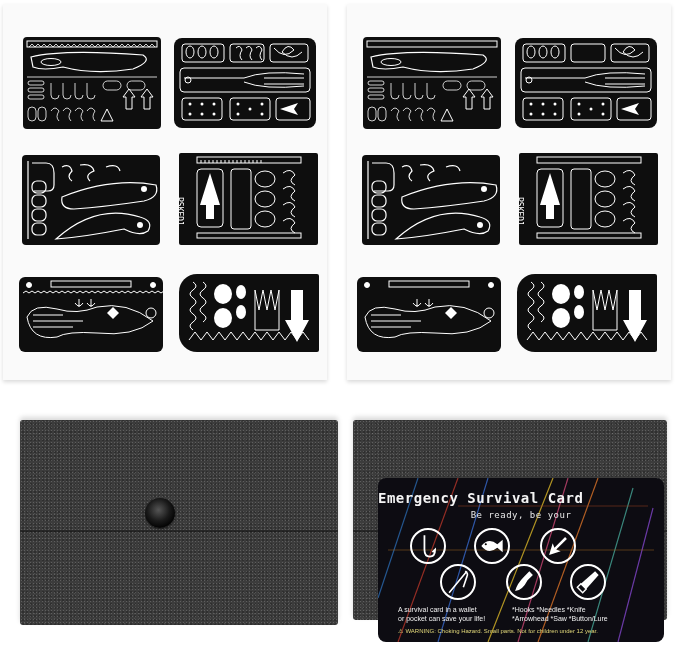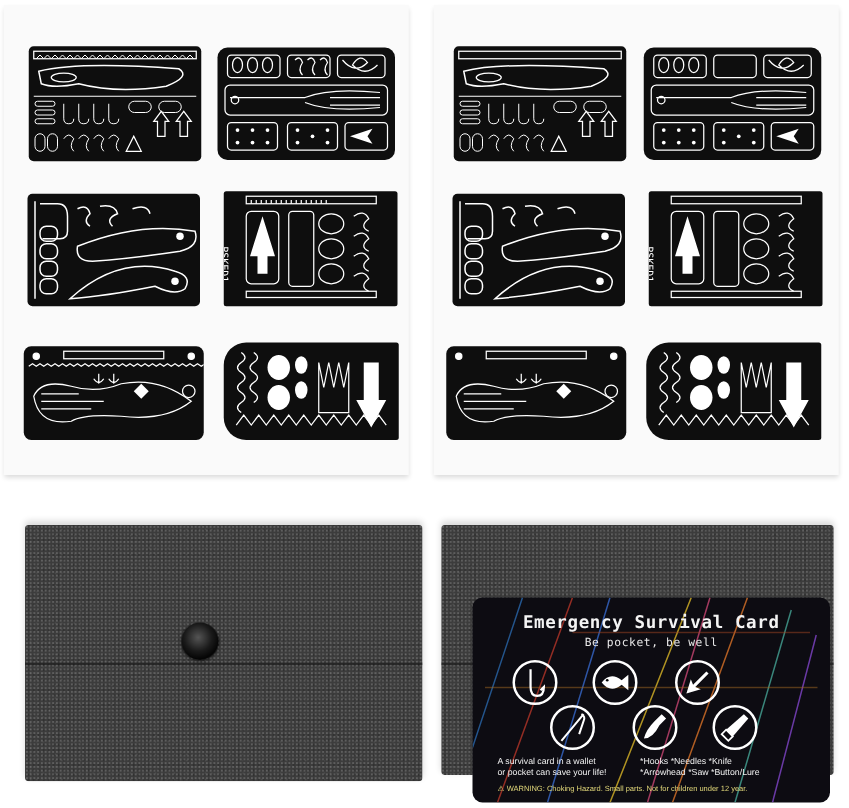--- a/index.html
+++ b/index.html
@@ -17,21 +17,21 @@
     background-position: 0 0, 1px 2px, 2px 1px;
     box-shadow: 0 -3px 5px rgba(0,0,0,0.15);
   }
   .flap-line { position: absolute; left: 0; right: 0; height: 2px; background: rgba(0,0,0,0.35); }
   .snap { position: absolute; width: 30px; height: 30px; border-radius: 50%;
     background: radial-gradient(circle at 45% 40%, #555 0%, #1a1a1a 45%, #050505 70%, #2a2a2a 100%);
     box-shadow: 0 1px 2px rgba(0,0,0,0.6); }
   .survival-card { position: absolute; left: 378px; top: 478px; width: 286px; height: 164px; border-radius: 8px;
     background: #0d0c12; overflow: hidden; color: #fff; }
   .streaks { position: absolute; inset: 0; }
-  .sc-title { position: absolute; top: 12px; left: 0; right: 0; text-align: center; font-family: "DejaVu Sans Mono", monospace;
+  .sc-title { position: absolute; top: 12px; left: 0; right: 0; text-align: left; font-family: "DejaVu Sans Mono", monospace;
     font-weight: bold; font-size: 14px; letter-spacing: 0.5px; color: #f4f4f4; }
   .sc-sub { position: absolute; top: 32px; left: 0; right: 0; text-align: center; font-family: "DejaVu Sans Mono", monospace;
     font-size: 9px; color: #e8e8e8; letter-spacing: 0.5px; }
   .sc-icon { position: absolute; width: 36px; height: 36px; border: 2px solid #fff; border-radius: 50%; }
   .sc-icon svg { width: 100%; height: 100%; }
   .sc-left { position: absolute; left: 20px; top: 127px; font-family: "Liberation Sans", sans-serif; font-size: 7px; line-height: 9px; color: #f0f0f0; }
   .sc-right { position: absolute; left: 134px; top: 127px; font-family: "Liberation Sans", sans-serif; font-size: 7px; line-height: 9px; color: #f0f0f0; }
   .sc-warn { position: absolute; left: 20px; top: 149px; font-family: "Liberation Sans", sans-serif; font-size: 6px; color: #e2d87a; white-space: nowrap; }
   .sc-warn .tri { display: inline-block; margin-right: 2px; }
 </style>
@@ -328,21 +328,21 @@
       <line x1="190" y1="0" x2="140" y2="164" stroke="#d64a7a"></line>
       <line x1="220" y1="0" x2="160" y2="164" stroke="#e87a2a"></line>
       <line x1="255" y1="10" x2="210" y2="164" stroke="#4ab0a0"></line>
       <line x1="275" y1="30" x2="240" y2="164" stroke="#8a4ad8"></line>
       <line x1="40" y1="0" x2="0" y2="120" stroke="#2c6fb8"></line>
       <line x1="10" y1="72" x2="276" y2="72" stroke="#d48a2a" opacity="0.5"></line>
       <line x1="80" y1="28" x2="270" y2="28" stroke="#d45a2a" opacity="0.5"></line>
     </g>
   </svg>
   <div class="sc-title">Emergency Survival Card</div>
-  <div class="sc-sub">Be pocket, be well</div>
+  <div class="sc-sub">Be ready, be your</div>
 
   <div class="sc-icon" style="left:32px; top:50px;">
     <svg viewBox="0 0 36 36">
         <path d="M14 6 v16 q0 8 6 8 q6 0 6 -8 l-3 3" fill="none" stroke="#fff" stroke-width="2"></path>
       </svg>
   </div>
   <div class="sc-icon" style="left:96px; top:50px;">
     <svg viewBox="0 0 36 36">
         <path d="M6 18 q8 -10 18 -2 l6 -5 v14 l-6 -5 q-10 8 -18 -2 z" fill="#fff"></path>
         <circle cx="11" cy="16" r="1.2" fill="#000"></circle>

